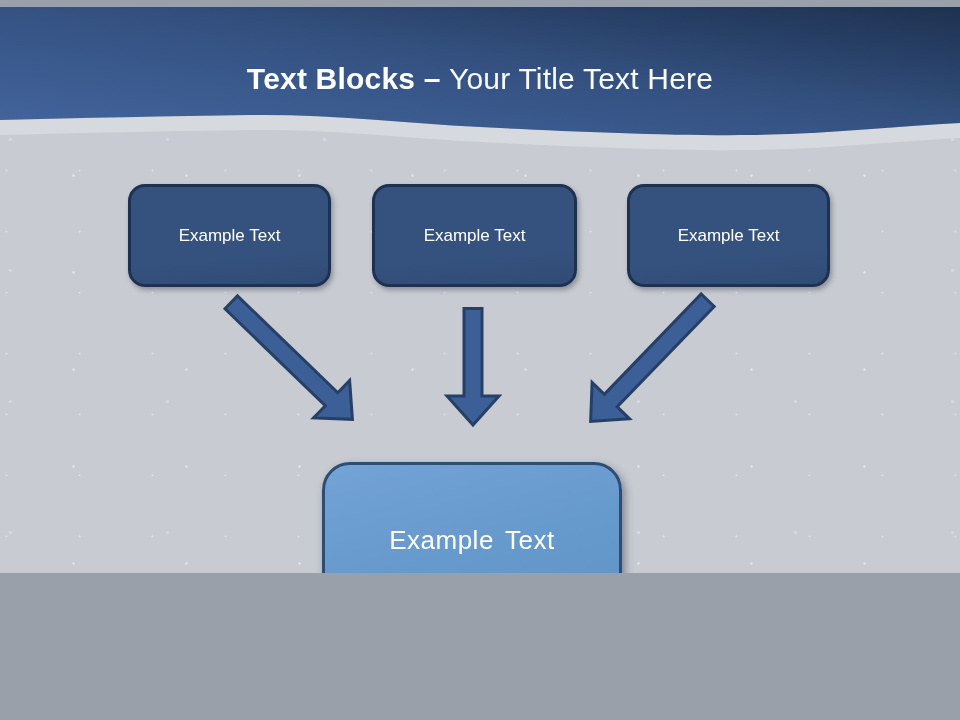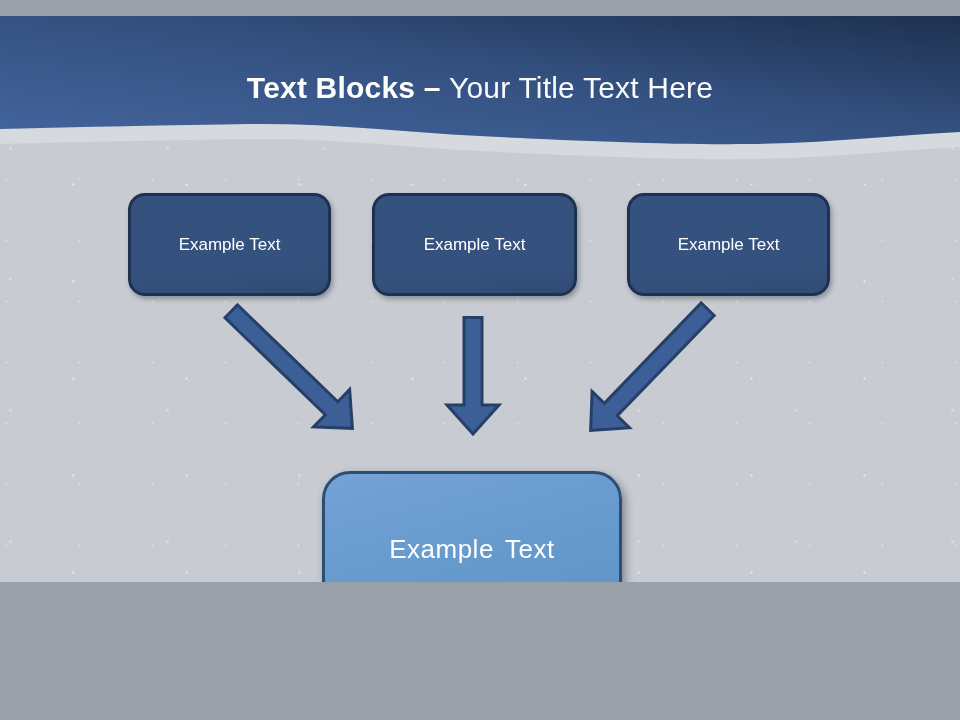--- a/index.html
+++ b/index.html
@@ -3,21 +3,21 @@
 <meta charset="utf-8">
 <style>
   html,body{margin:0;padding:0;}
   body{
     font-family:"Liberation Sans","DejaVu Sans",sans-serif;
     background:#9aa0aa;
   }
   .slide{
     position:relative;
     width:960px;height:566px;
-    margin:16px auto;
+    margin:7px auto;
     background:var(--background,#c8cbd1);
     overflow:hidden;
   }
   
   .speckles{
     position:absolute;inset:0;
     background-image:
       radial-gradient(circle, rgba(255,255,255,0.55) 0.7px, rgba(255,255,255,0) 1.6px),
       radial-gradient(circle, rgba(255,255,255,0.38) 0.6px, rgba(255,255,255,0) 1.4px),
       radial-gradient(circle, rgba(255,255,255,0.28) 1px, rgba(255,255,255,0) 2.2px);

